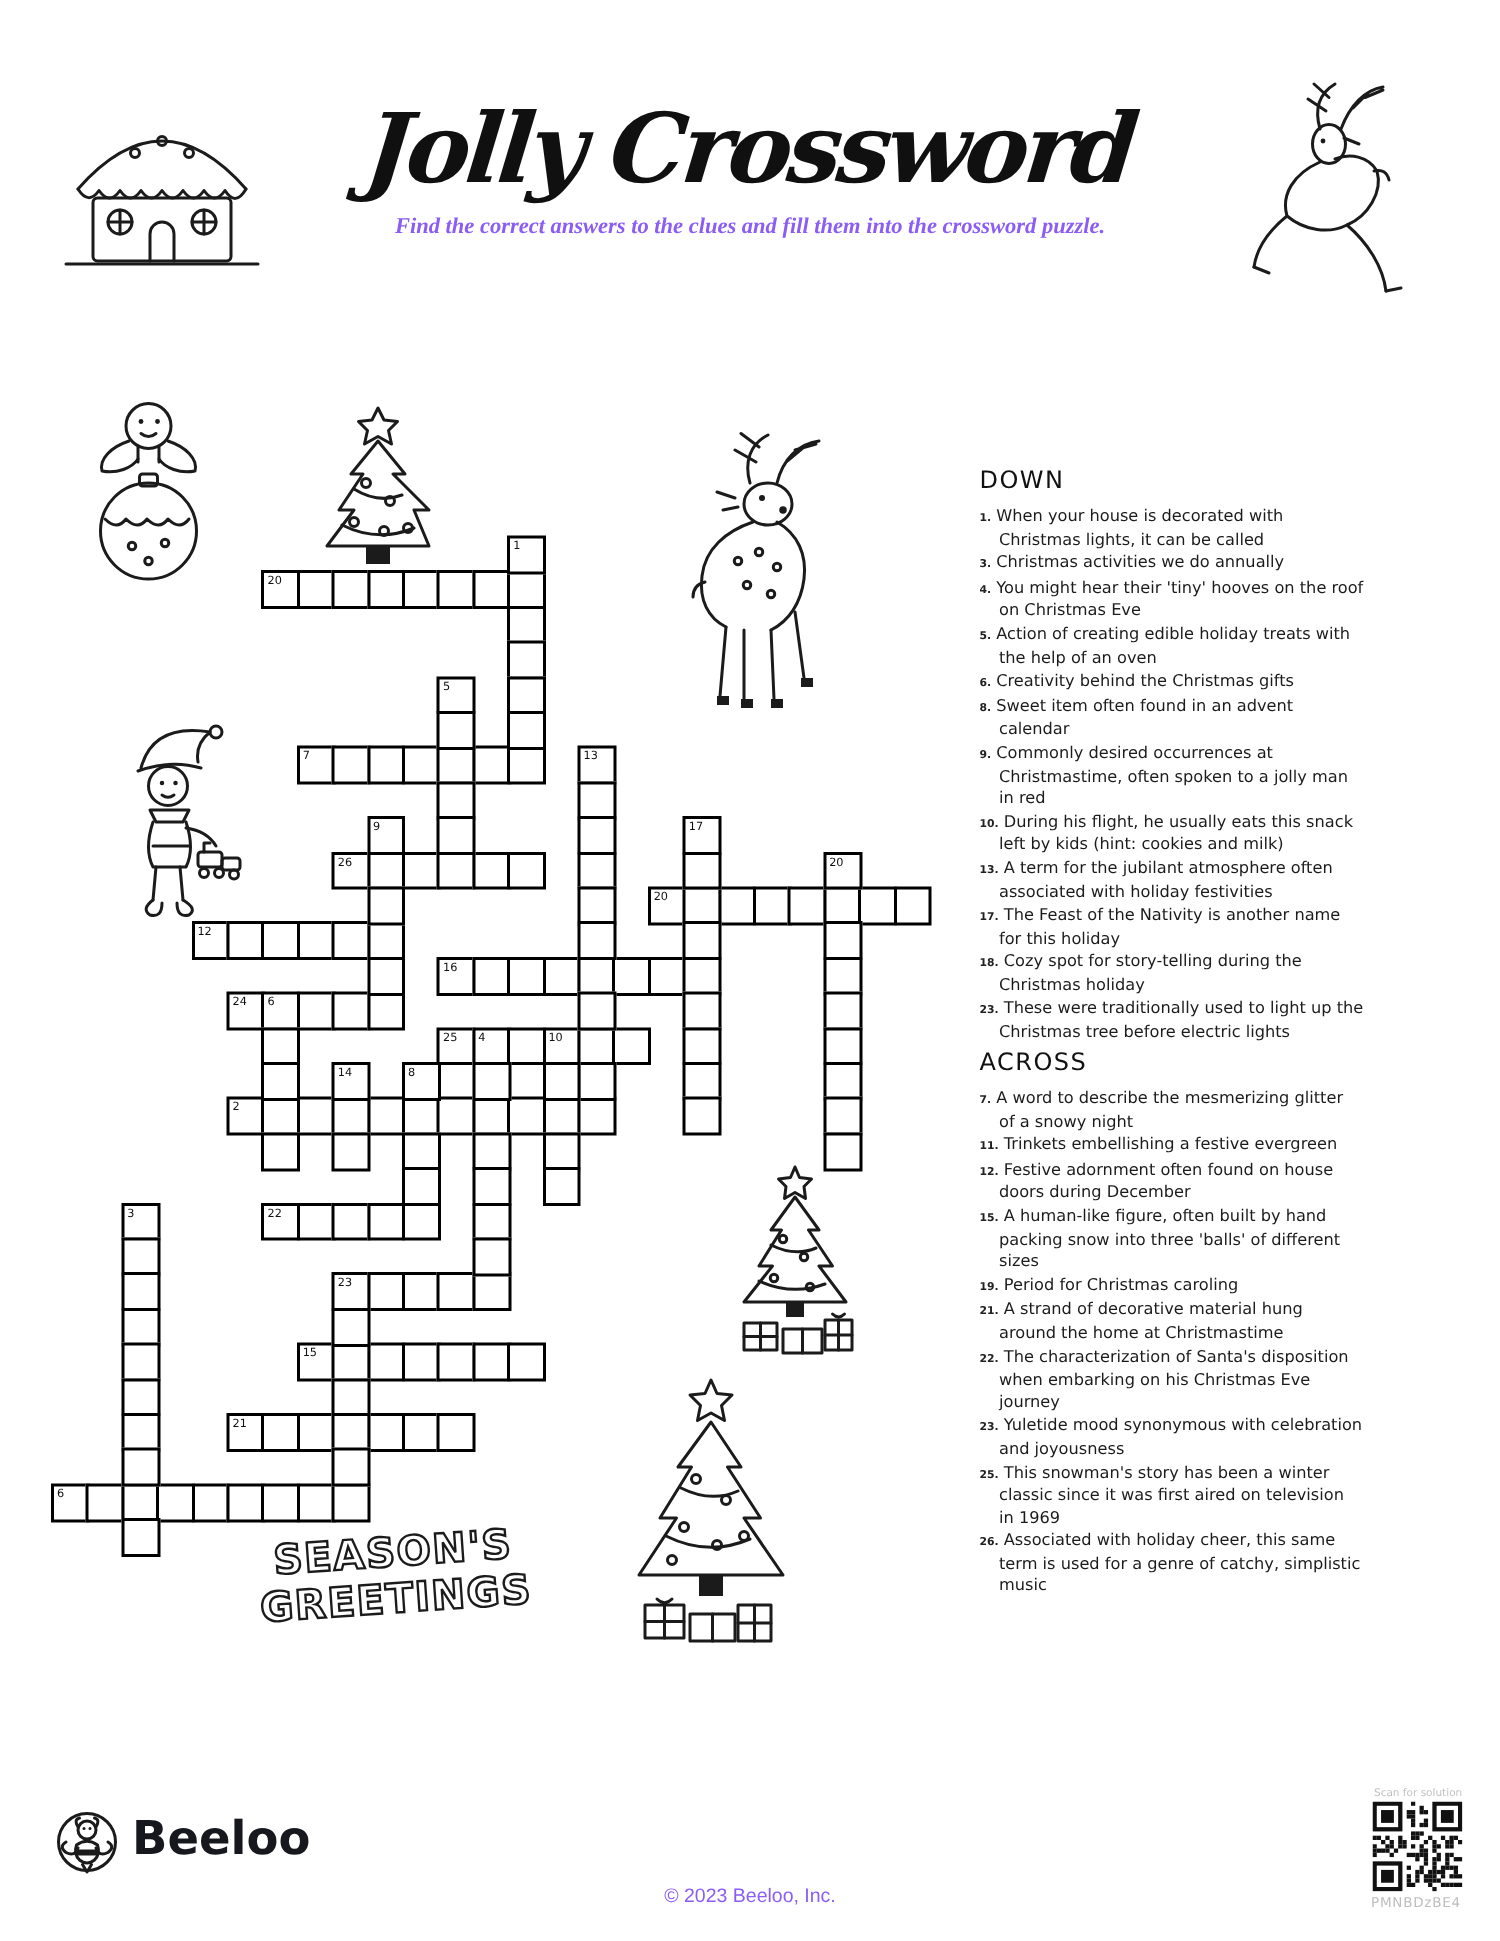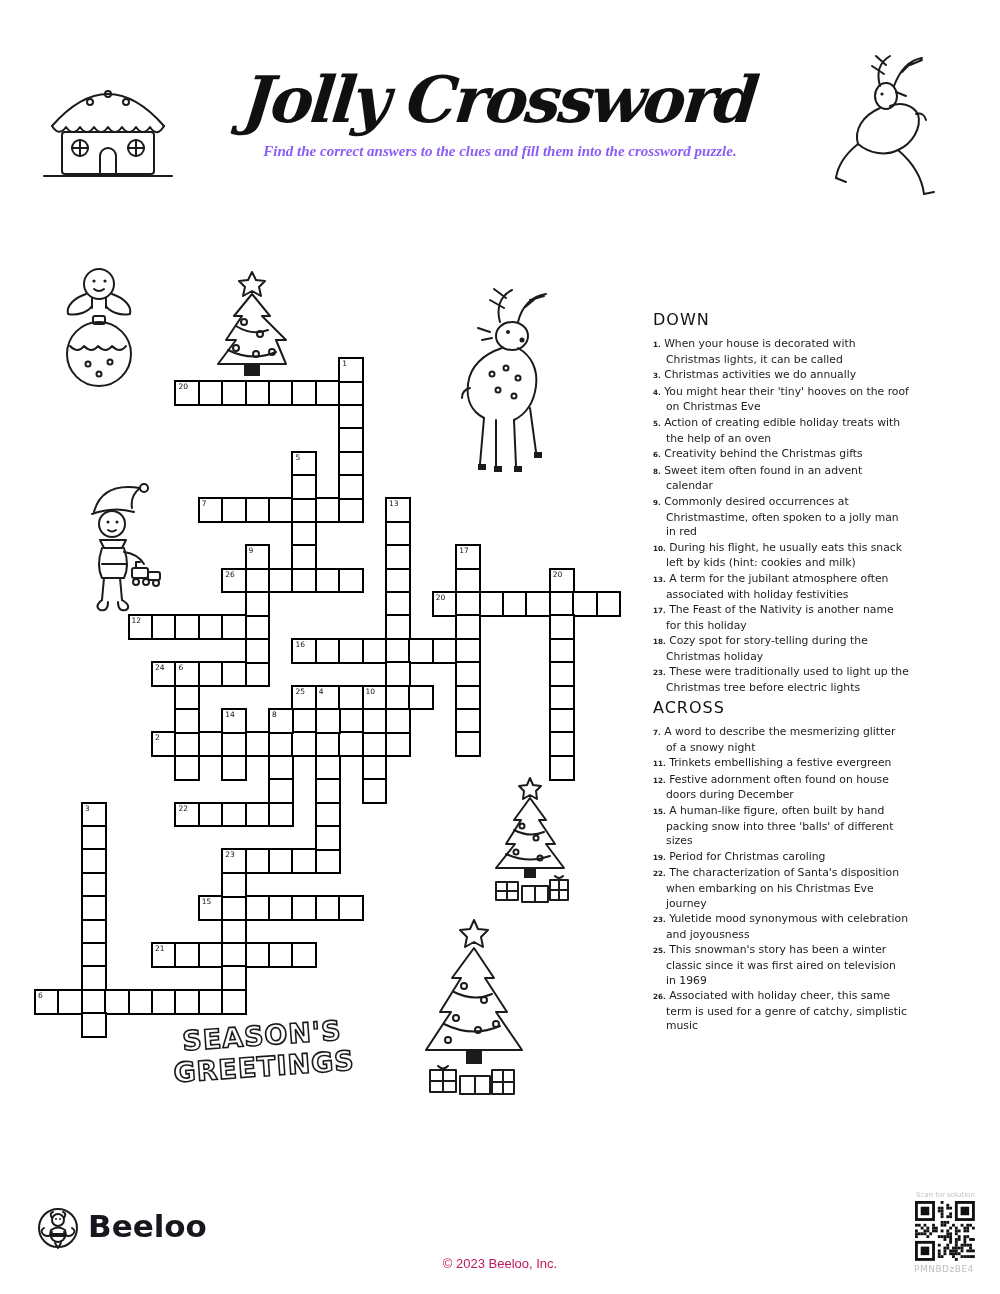--- a/index.html
+++ b/index.html
@@ -33,21 +33,21 @@
   .cnum{font-size:7.2px;font-weight:700;color:#222;}
 
   
   #greetings{left:168px;top:1020px;width:190px;text-align:center;transform:rotate(-4deg);
              font-weight:800;font-size:27px;line-height:31px;letter-spacing:1px;
              color:#ffffff;-webkit-text-stroke:1.6px #1b1b1b;
              font-family:"DejaVu Sans",sans-serif;}
 
   
   #logoText{left:88px;top:1208px;font-size:31px;font-weight:800;color:#16181d;letter-spacing:0px;}
-  #copyright{left:0;top:1256px;width:1000px;text-align:center;font-size:13px;color:#be185d;
+  #copyright{left:0;top:1256px;width:1000px;text-align:center;font-size:13px;color:#8b5cf6;
              font-family:"Liberation Sans",sans-serif;}
   #qrLabel{left:916px;top:1191px;font-size:7px;color:#c2c2c2;}
   #qrText{left:914px;top:1264px;font-size:9px;color:#bdbdbd;letter-spacing:0.5px;}
 </style>
 </head>
 <body>
 
 <div id="page">
 
   <svg class="abs ill" style="left:38px;top:76px" width="140" height="104" viewBox="0 0 140 104">
@@ -421,20 +421,21 @@
   </div>
 
   <div class="panel" style="left:653px;top:698px">
     <h2>ACROSS</h2>
     <div id="acrossList">
         <div class="clue"><span class="cnum">7.</span> A word to describe the mesmerizing glitter of a snowy night</div>
         <div class="clue"><span class="cnum">11.</span> Trinkets embellishing a festive evergreen</div>
         <div class="clue"><span class="cnum">12.</span> Festive adornment often found on house doors during December</div>
         <div class="clue"><span class="cnum">15.</span> A human-like figure, often built by hand packing snow into three 'balls' of different sizes</div>
         <div class="clue"><span class="cnum">19.</span> Period for Christmas caroling</div>
+        <div class="clue"><span class="cnum">21.</span> A strand of decorative material hung around the home at Christmastime</div>
         <div class="clue"><span class="cnum">22.</span> The characterization of Santa's disposition when embarking on his Christmas Eve journey</div>
         <div class="clue"><span class="cnum">23.</span> Yuletide mood synonymous with celebration and joyousness</div>
         <div class="clue"><span class="cnum">25.</span> This snowman's story has been a winter classic since it was first aired on television in 1969</div>
         <div class="clue"><span class="cnum">26.</span> Associated with holiday cheer, this same term is used for a genre of catchy, simplistic music</div>
       </div>
   </div>
 
   <div class="abs" id="greetings">
     <div>SEASON'S</div>
     <div>GREETINGS</div>

